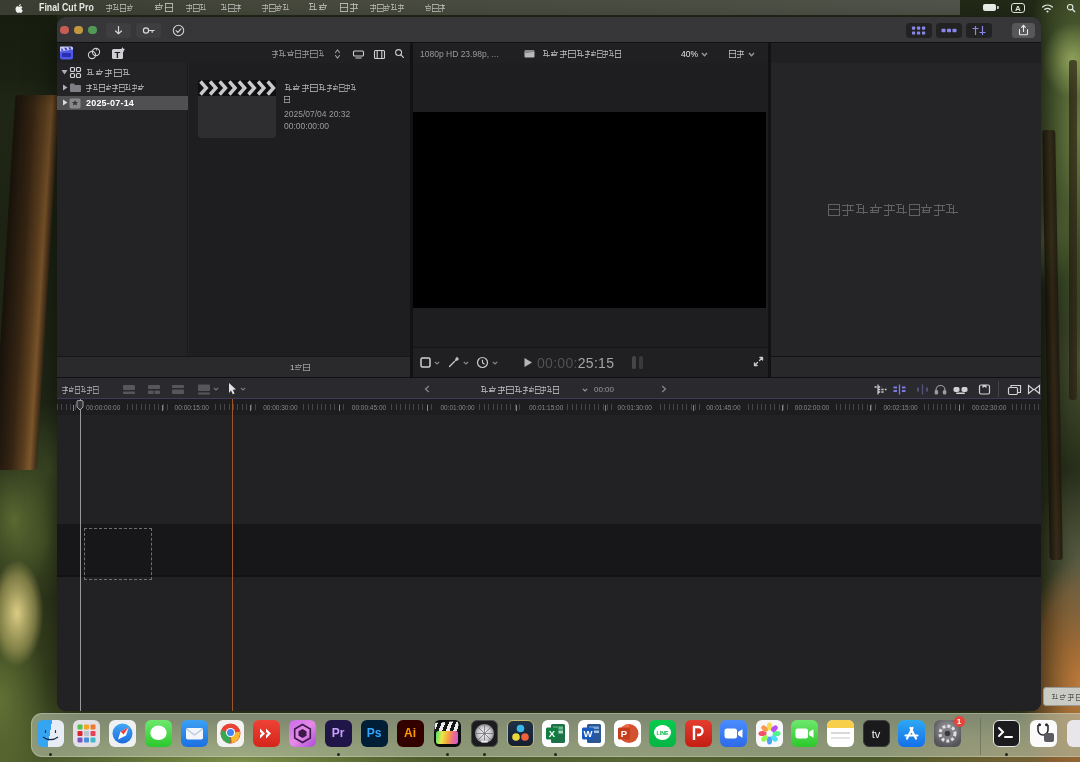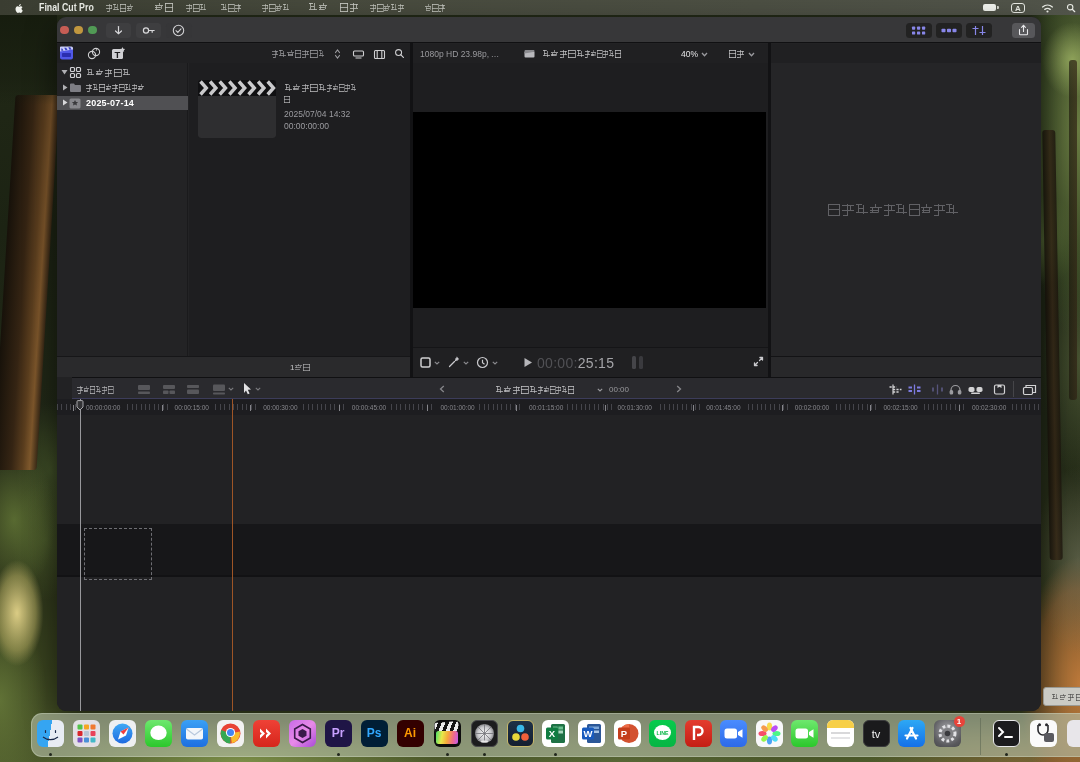--- a/index.html
+++ b/index.html
@@ -45,41 +45,41 @@
  linear-gradient(currentColor,currentColor) 68% 22%/9% 78% no-repeat,
  linear-gradient(currentColor,currentColor) 40% 40%/40% 9% no-repeat;}
 .j i.k4{background:
  linear-gradient(currentColor,currentColor) 50% 0/9% 30% no-repeat,
  linear-gradient(currentColor,currentColor) 0 28%/100% 9% no-repeat,
  linear-gradient(currentColor,currentColor) 14% 52%/72% 9% no-repeat,
  linear-gradient(currentColor,currentColor) 14% 78%/72% 9% no-repeat,
  linear-gradient(currentColor,currentColor) 14% 52%/9% 35% no-repeat,
  linear-gradient(currentColor,currentColor) 77% 52%/9% 35% no-repeat;}
 
-#mbar{position:absolute;left:0;top:0;width:1080px;height:15px;background:linear-gradient(90deg,#3a3d31 0%,#474a3d 30%,#4c4f43 70%,#51544a 100%);color:#eceee8;font-size:10px;}
+#mbar{position:absolute;left:0;top:0;width:960px;height:15px;background:linear-gradient(90deg,#3a3d31 0%,#474a3d 30%,#4c4f43 70%,#51544a 100%);color:#eceee8;font-size:10px;}
 #mbar .it{position:absolute;top:1.5px;}
 
 #win{position:absolute;left:57px;top:17px;width:984px;height:694px;border-radius:9px;overflow:hidden;background:#222224;box-shadow:0 12px 30px rgba(0,0,0,.55);}
 #tbar{position:absolute;left:0;top:0;width:100%;height:26px;background:#373739;border-bottom:1px solid #101012;}
 .tl{position:absolute;top:8.5px;width:8.5px;height:8.5px;border-radius:50%;}
 .tbtn{position:absolute;top:6px;height:15px;border-radius:3.5px;background:#3e3e40;}
 
 #trow{position:absolute;left:0;top:27px;width:100%;height:19px;background:#202022;}
 
 #browser{position:absolute;left:0;top:46px;width:353px;height:314px;background:#232325;}
 #sidebar{position:absolute;left:0;top:0;width:131px;height:293px;border-right:1px solid #1a1a1c;}
 #clips{position:absolute;left:132px;top:0;width:221px;height:293px;background:#1e1e20;}
 #bbb{position:absolute;left:0;top:293px;width:353px;height:21px;background:#2a2a2c;border-top:1px solid #161618;}
 #vdiv1{position:absolute;left:353px;top:26px;width:3px;height:334px;background:#121214;}
 #viewer{position:absolute;left:356px;top:46px;width:355px;height:314px;background:#1e1e20;}
 #vctl{position:absolute;left:0;top:284px;width:355px;height:30px;background:#202022;border-top:1px solid #151517;padding-left:32px;}
 #vdiv2{position:absolute;left:711px;top:26px;width:3px;height:334px;background:#121214;}
 #insp{position:absolute;left:714px;top:46px;width:270px;height:314px;background:#252527;}
 
-#ttool{position:absolute;left:15px;top:360px;width:984px;height:22px;background:#2a2a2e;border-top:1px solid #101012;border-bottom:1.5px solid #3c3c5a;}
+#ttool{position:absolute;left:0;top:360px;width:984px;height:22px;background:#2a2a2e;border-top:1px solid #101012;border-bottom:1.5px solid #3c3c5a;}
 #ruler{position:absolute;left:0;top:382px;width:984px;height:16px;background:#1d1d20;color:#87878c;font-size:6.5px;}
 #tbody{position:absolute;left:0;top:398px;width:984px;height:296px;background:#222224;}
 #band{position:absolute;left:0;top:109px;width:984px;height:53px;background:#171719;border-bottom:2px solid #121214;}
 
 #dock{position:absolute;left:31px;top:713px;width:1060px;height:44px;border-radius:11px;background:rgba(182,192,168,.62);border:1px solid rgba(228,235,218,.32);}
 .di{position:absolute;top:720px;width:27px;height:27px;border-radius:6px;overflow:hidden;}
 .dot{position:absolute;top:752.5px;width:3px;height:3px;border-radius:50%;background:#20261c;}
 .rl{position:absolute;top:4.5px;padding:0 4px 0 6px;background:#1d1d20;}
 .rl::before{content:"";position:absolute;left:-7px;top:1px;width:1px;height:6px;background:#86868b;}
 </style></head>
@@ -270,21 +270,21 @@
               <path d="M21.7 1.5 L27.5 8 L21.7 14.5" stroke="#c9c9cb" stroke-width="3.4" fill="none"></path>
               <path d="M31.299999999999997 1.5 L37.099999999999994 8 L31.299999999999997 14.5" stroke="#c9c9cb" stroke-width="3.4" fill="none"></path>
               <path d="M40.9 1.5 L46.7 8 L40.9 14.5" stroke="#c9c9cb" stroke-width="3.4" fill="none"></path>
               <path d="M50.5 1.5 L56.3 8 L50.5 14.5" stroke="#c9c9cb" stroke-width="3.4" fill="none"></path>
               <path d="M60.099999999999994 1.5 L65.89999999999999 8 L60.099999999999994 14.5" stroke="#c9c9cb" stroke-width="3.4" fill="none"></path>
               <path d="M69.7 1.5 L75.5 8 L69.7 14.5" stroke="#c9c9cb" stroke-width="3.4" fill="none"></path>
             </svg>
         <div class="ab" style="left:0;top:16px;width:78px;height:42px;background:#2e2e30;"></div>
       </div>
       <span class="ab j" style="left:95px;top:20px;font-size:8.5px;color:#dadadc;line-height:11.5px"><i class="k3"></i><i class="k4"></i><i class="k2"></i><i class="k1"></i><i class="k3"></i><i class="k2 n"></i><i class="k4 n"></i><i class="k1 n"></i><i class="k2 n"></i><i class="k3 n"></i><br><i class="k1 n"></i></span>
-      <span class="ab" style="left:95px;top:46px;font-size:8.5px;color:#9c9ca0">2025/07/04 14:32</span>
+      <span class="ab" style="left:95px;top:46px;font-size:8.5px;color:#9c9ca0">2025/07/04 20:32</span>
       <span class="ab" style="left:95px;top:58px;font-size:8.5px;color:#9c9ca0">00:00:00:00</span>
     </div>
     <div id="bbb">
           <span class="ab" style="left:233px;top:6px;font-size:8px;color:#c6c6c8">1<span class="j" style="color:#c6c6c8"><i class="k4"></i><i class="k1"></i></span></span>
         </div>
   </div>
   <div id="vdiv1"></div>
   <div id="viewer">
     <div class="ab" style="left:0;top:49px;width:353px;height:196px;background:#000;"></div>
     <div id="vctl">

